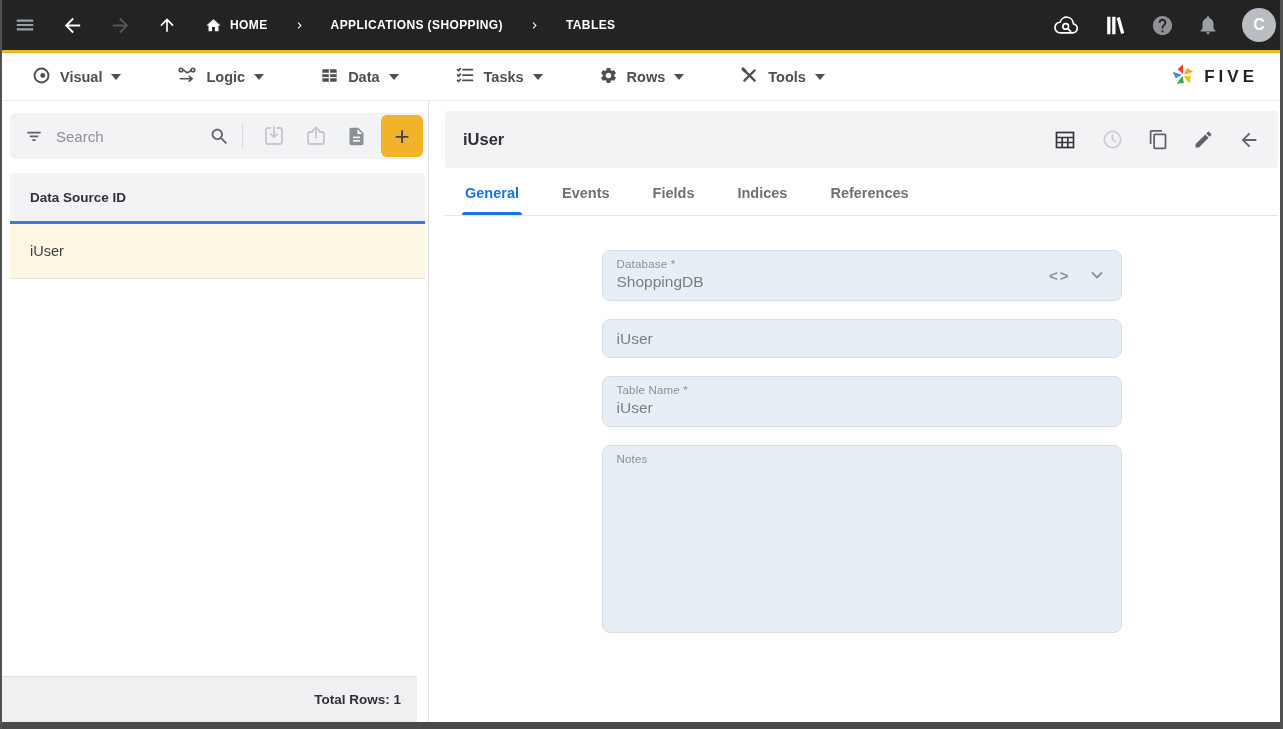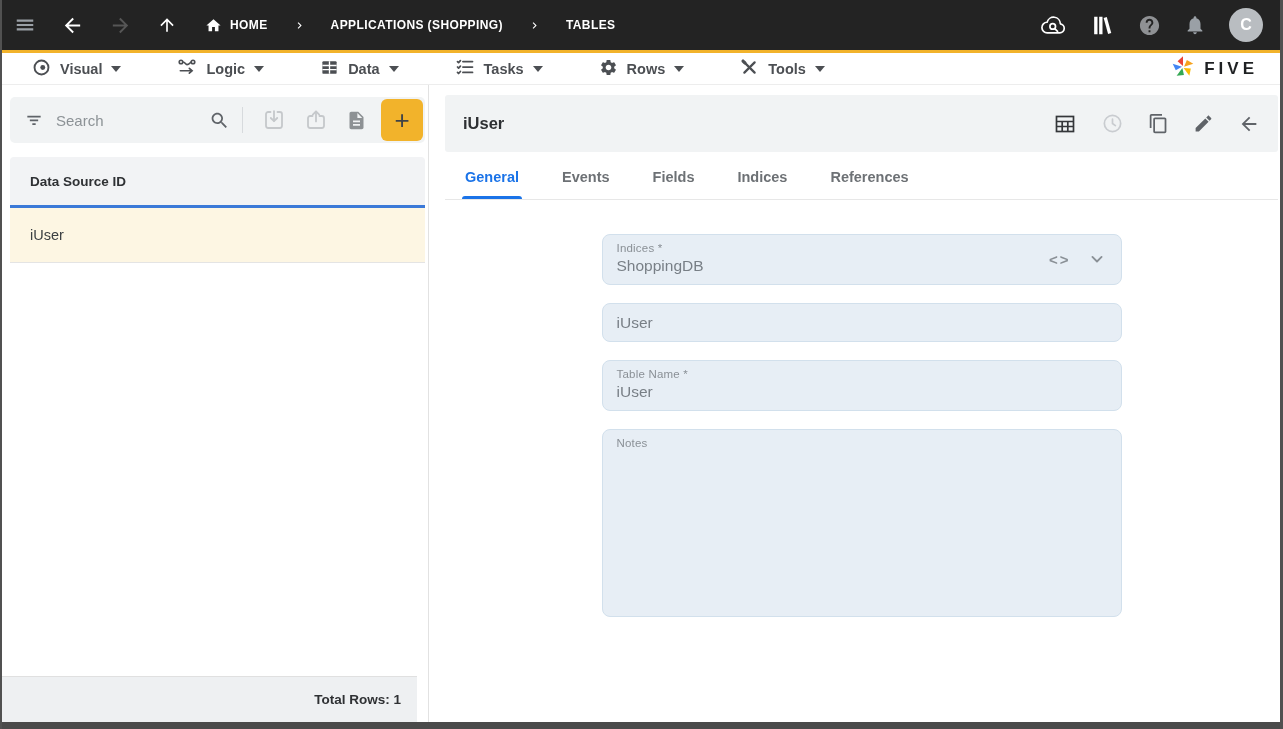--- a/index.html
+++ b/index.html
@@ -1,34 +1,34 @@
 <!DOCTYPE html>
 <html><head>
 <meta charset="utf-8">
 <style>
   * { margin:0; padding:0; box-sizing:border-box; }
   html,body { width:1283px; height:729px; font-family:"Liberation Sans", sans-serif; background:#fff; }
   #app { width:1283px; height:729px; display:flex; flex-direction:column; position:relative; overflow:hidden;
          border-left:2px solid #515151; border-right:3px solid #515151; background:#fff; }
 
   
-  .topbar { height:50px; background:#232323; display:flex; align-items:center; padding:0 17px 0 12px; flex:0 0 auto; }
+  .topbar { height:50px; background:#232323; display:flex; align-items:center; padding:0 4px 0 12px; flex:0 0 auto; }
   .nav-icons { display:flex; align-items:center; gap:25px; }
   .icon-btn { display:flex; align-items:center; justify-content:center; cursor:pointer; background:none; border:none; }
   .breadcrumbs { display:flex; align-items:center; gap:25px; margin-left:28px; }
   .crumb { display:flex; align-items:center; gap:8px; color:#fff; font-size:12px; font-weight:700; letter-spacing:.4px; cursor:pointer; }
   .topbar-right { margin-left:auto; display:flex; align-items:center; gap:23px; }
   .avatar { width:34px; height:34px; border-radius:50%; background:#b9bdc1; color:#fff; font-size:16px; font-weight:700;
             display:flex; align-items:center; justify-content:center; cursor:pointer; }
 
   
   .accent-stripe { height:3px; background:#F2B32B; flex:0 0 auto; }
 
   
-  .menubar { height:32px; background:#fff; border-bottom:1px solid #ededed; display:flex; align-items:center;
+  .menubar { height:48px; background:#fff; border-bottom:1px solid #ededed; display:flex; align-items:center;
              padding-left:30px; gap:56px; flex:0 0 auto; }
   .menu-item { display:flex; align-items:center; gap:9px; color:#4c4f53; font-size:14.5px; font-weight:700; cursor:pointer; }
   .caret { width:0; height:0; border-left:5px solid transparent; border-right:5px solid transparent; border-top:6px solid #4c4f53; margin-top:1px; }
   .brand { margin-left:auto; display:flex; align-items:center; gap:8px; padding-right:22px; }
   .brand-text { font-size:17px; font-weight:700; letter-spacing:4px; color:#1f2123; }
 
   
   .content { flex:1 1 auto; display:flex; min-height:0; position:relative; }
 
   
@@ -322,21 +322,21 @@
         <span class="tab active">General</span>
         <span class="tab">Events</span>
         <span class="tab">Fields</span>
         <span class="tab">Indices</span>
         <span class="tab">References</span>
       </div>
 
       <div class="form">
         <div class="field">
           <div class="field-main">
-            <div class="field-label">Indices *</div>
+            <div class="field-label">Database *</div>
             <div class="field-value">ShoppingDB</div>
           </div>
           <div class="field-icons">
             <span class="code-glyph">&lt;&gt;</span>
             <span class="icon-btn">
               <svg width="20" viewBox="0 0 24 24" fill="none" stroke="#8a9096" stroke-width="2.2" stroke-linecap="round" stroke-linejoin="round">
                   <path d="M6.5 9.5 12 15l5.5-5.5"></path>
                 </svg>
             </span>
           </div>

